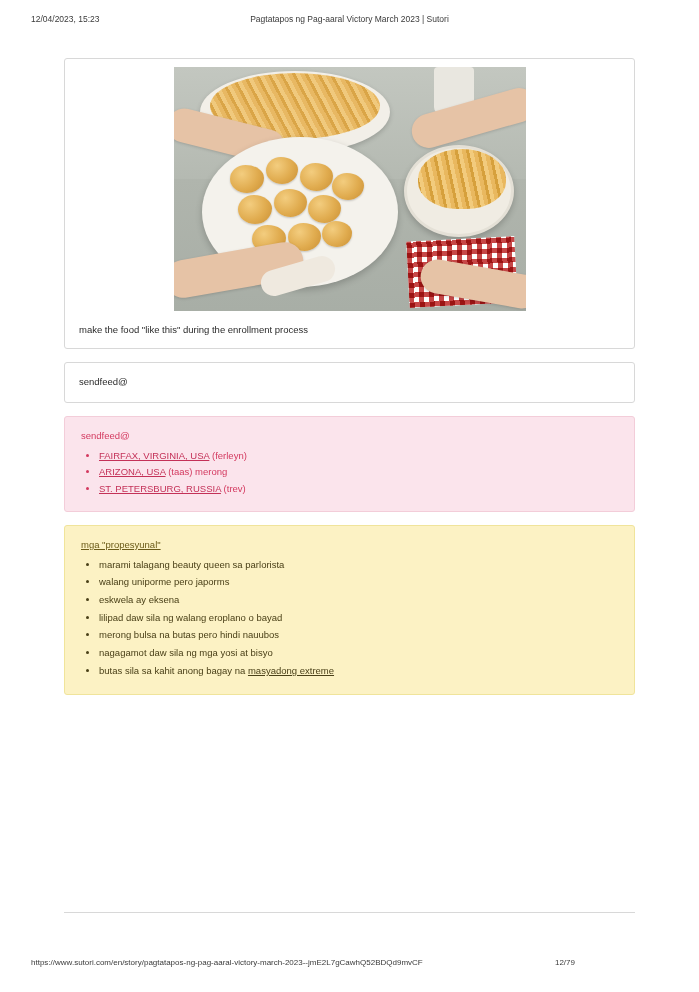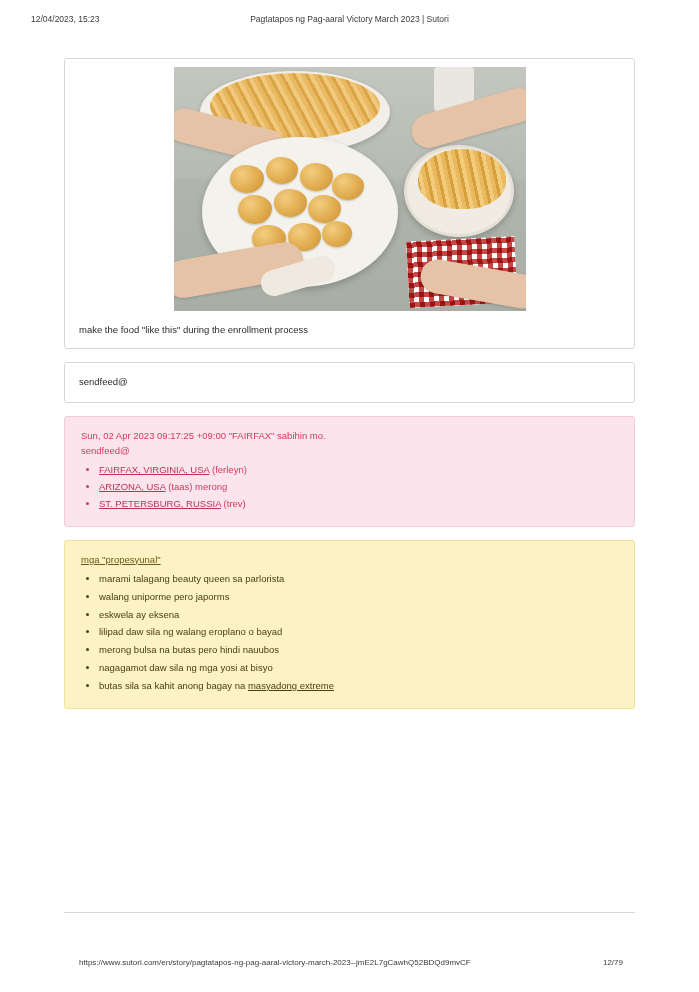--- a/index.html
+++ b/index.html
@@ -43,21 +43,20 @@
 
   
   .print-footer {
     position: absolute;
     bottom: 20px;
     left: 0;
     width: 606px;
     height: 14px;
     font-size: 8px;
     color: #3a3a3a;
-    margin-left: 48px;
   }
   .print-footer .pf-left {
     position: absolute;
     left: 31px;
     top: 0;
     white-space: nowrap;
   }
   .print-footer .pf-right {
     position: absolute;
     right: 31px;
@@ -317,21 +316,20 @@
     </div>
     <div class="media-caption">make the food "like this" during the enrollment process</div>
   </div>
 
 
   <div class="card card-msg">
     <div class="line">sendfeed@</div>
   </div>
 
   <div class="card card-pink">
-    <div class="hdr">Sun, 02 Apr 2023 09:17:25 +09:00 "FAIRFAX" sabihin mo.</div>
     <div class="hdr">sendfeed@</div>
     <ul>
       <li><span class="loc">FAIRFAX, VIRGINIA, USA</span> <span class="tag">(ferleyn)</span></li>
       <li><span class="loc">ARIZONA, USA</span> <span class="tag">(taas) merong</span></li>
       <li><span class="loc">ST. PETERSBURG, RUSSIA</span> <span class="tag">(trev)</span></li>
     </ul>
   </div>
 
   <div class="card card-yellow">
     <div class="hdr">mga "propesyunal"</div>

